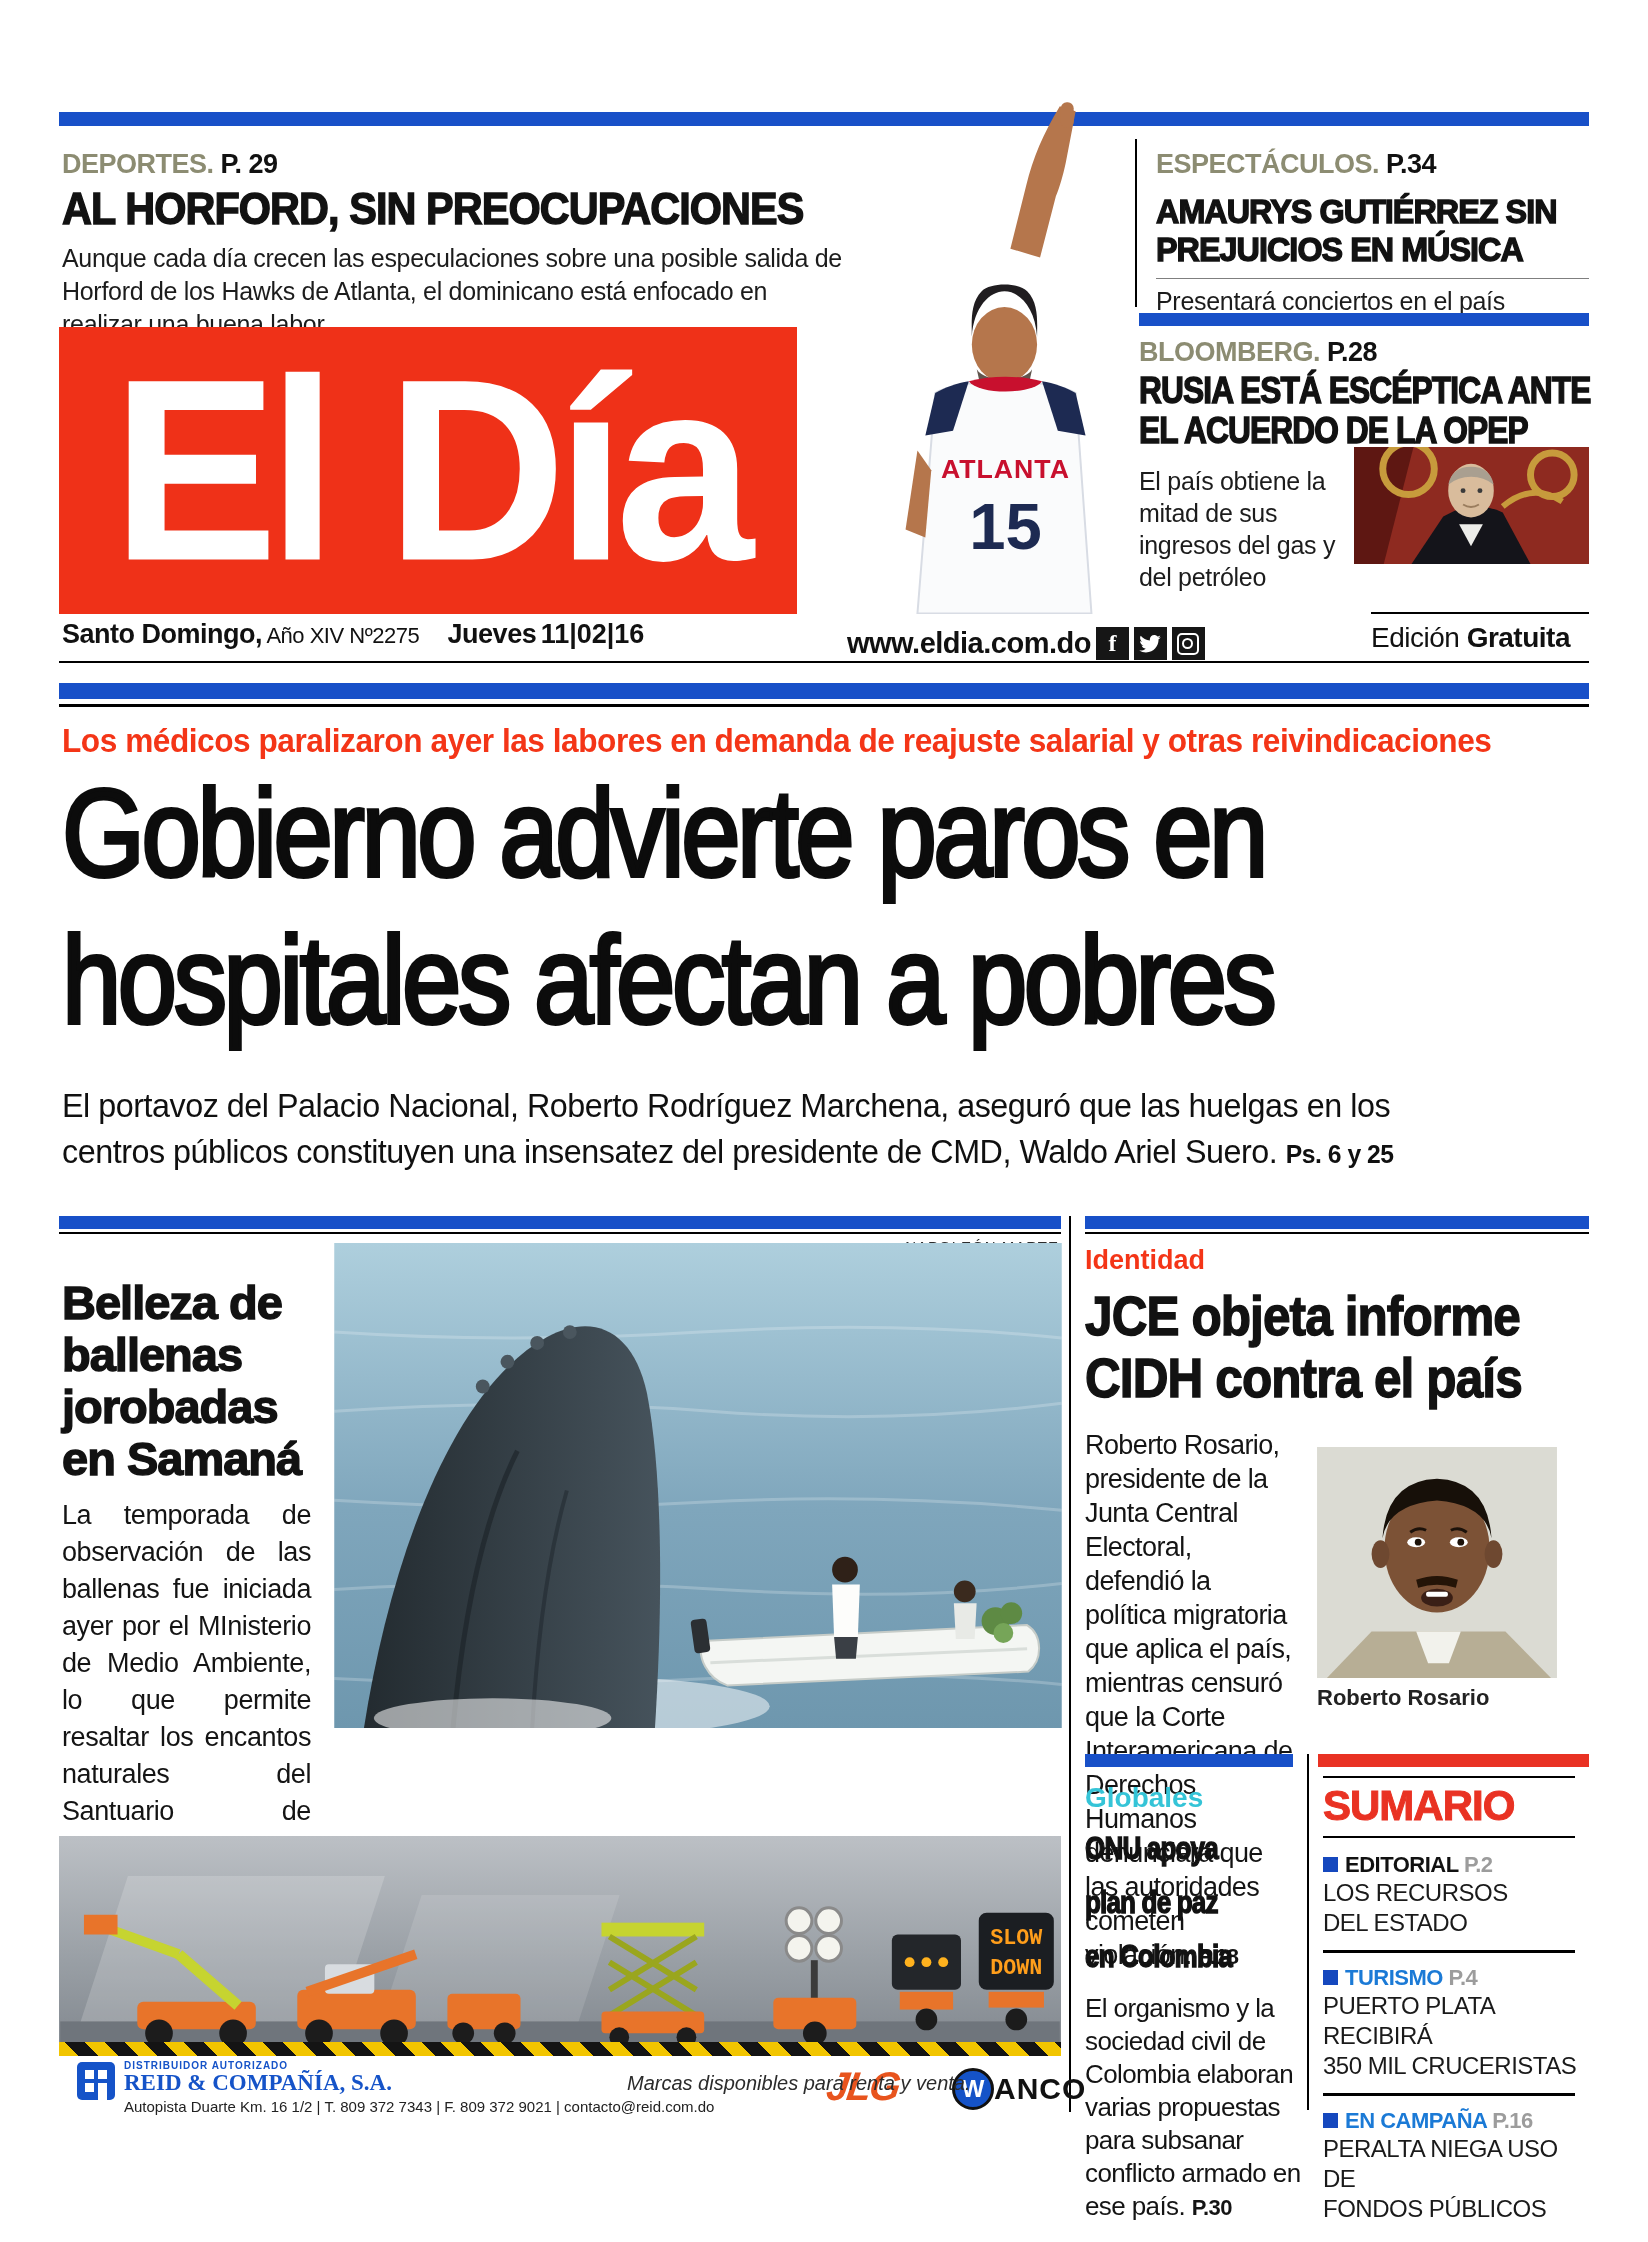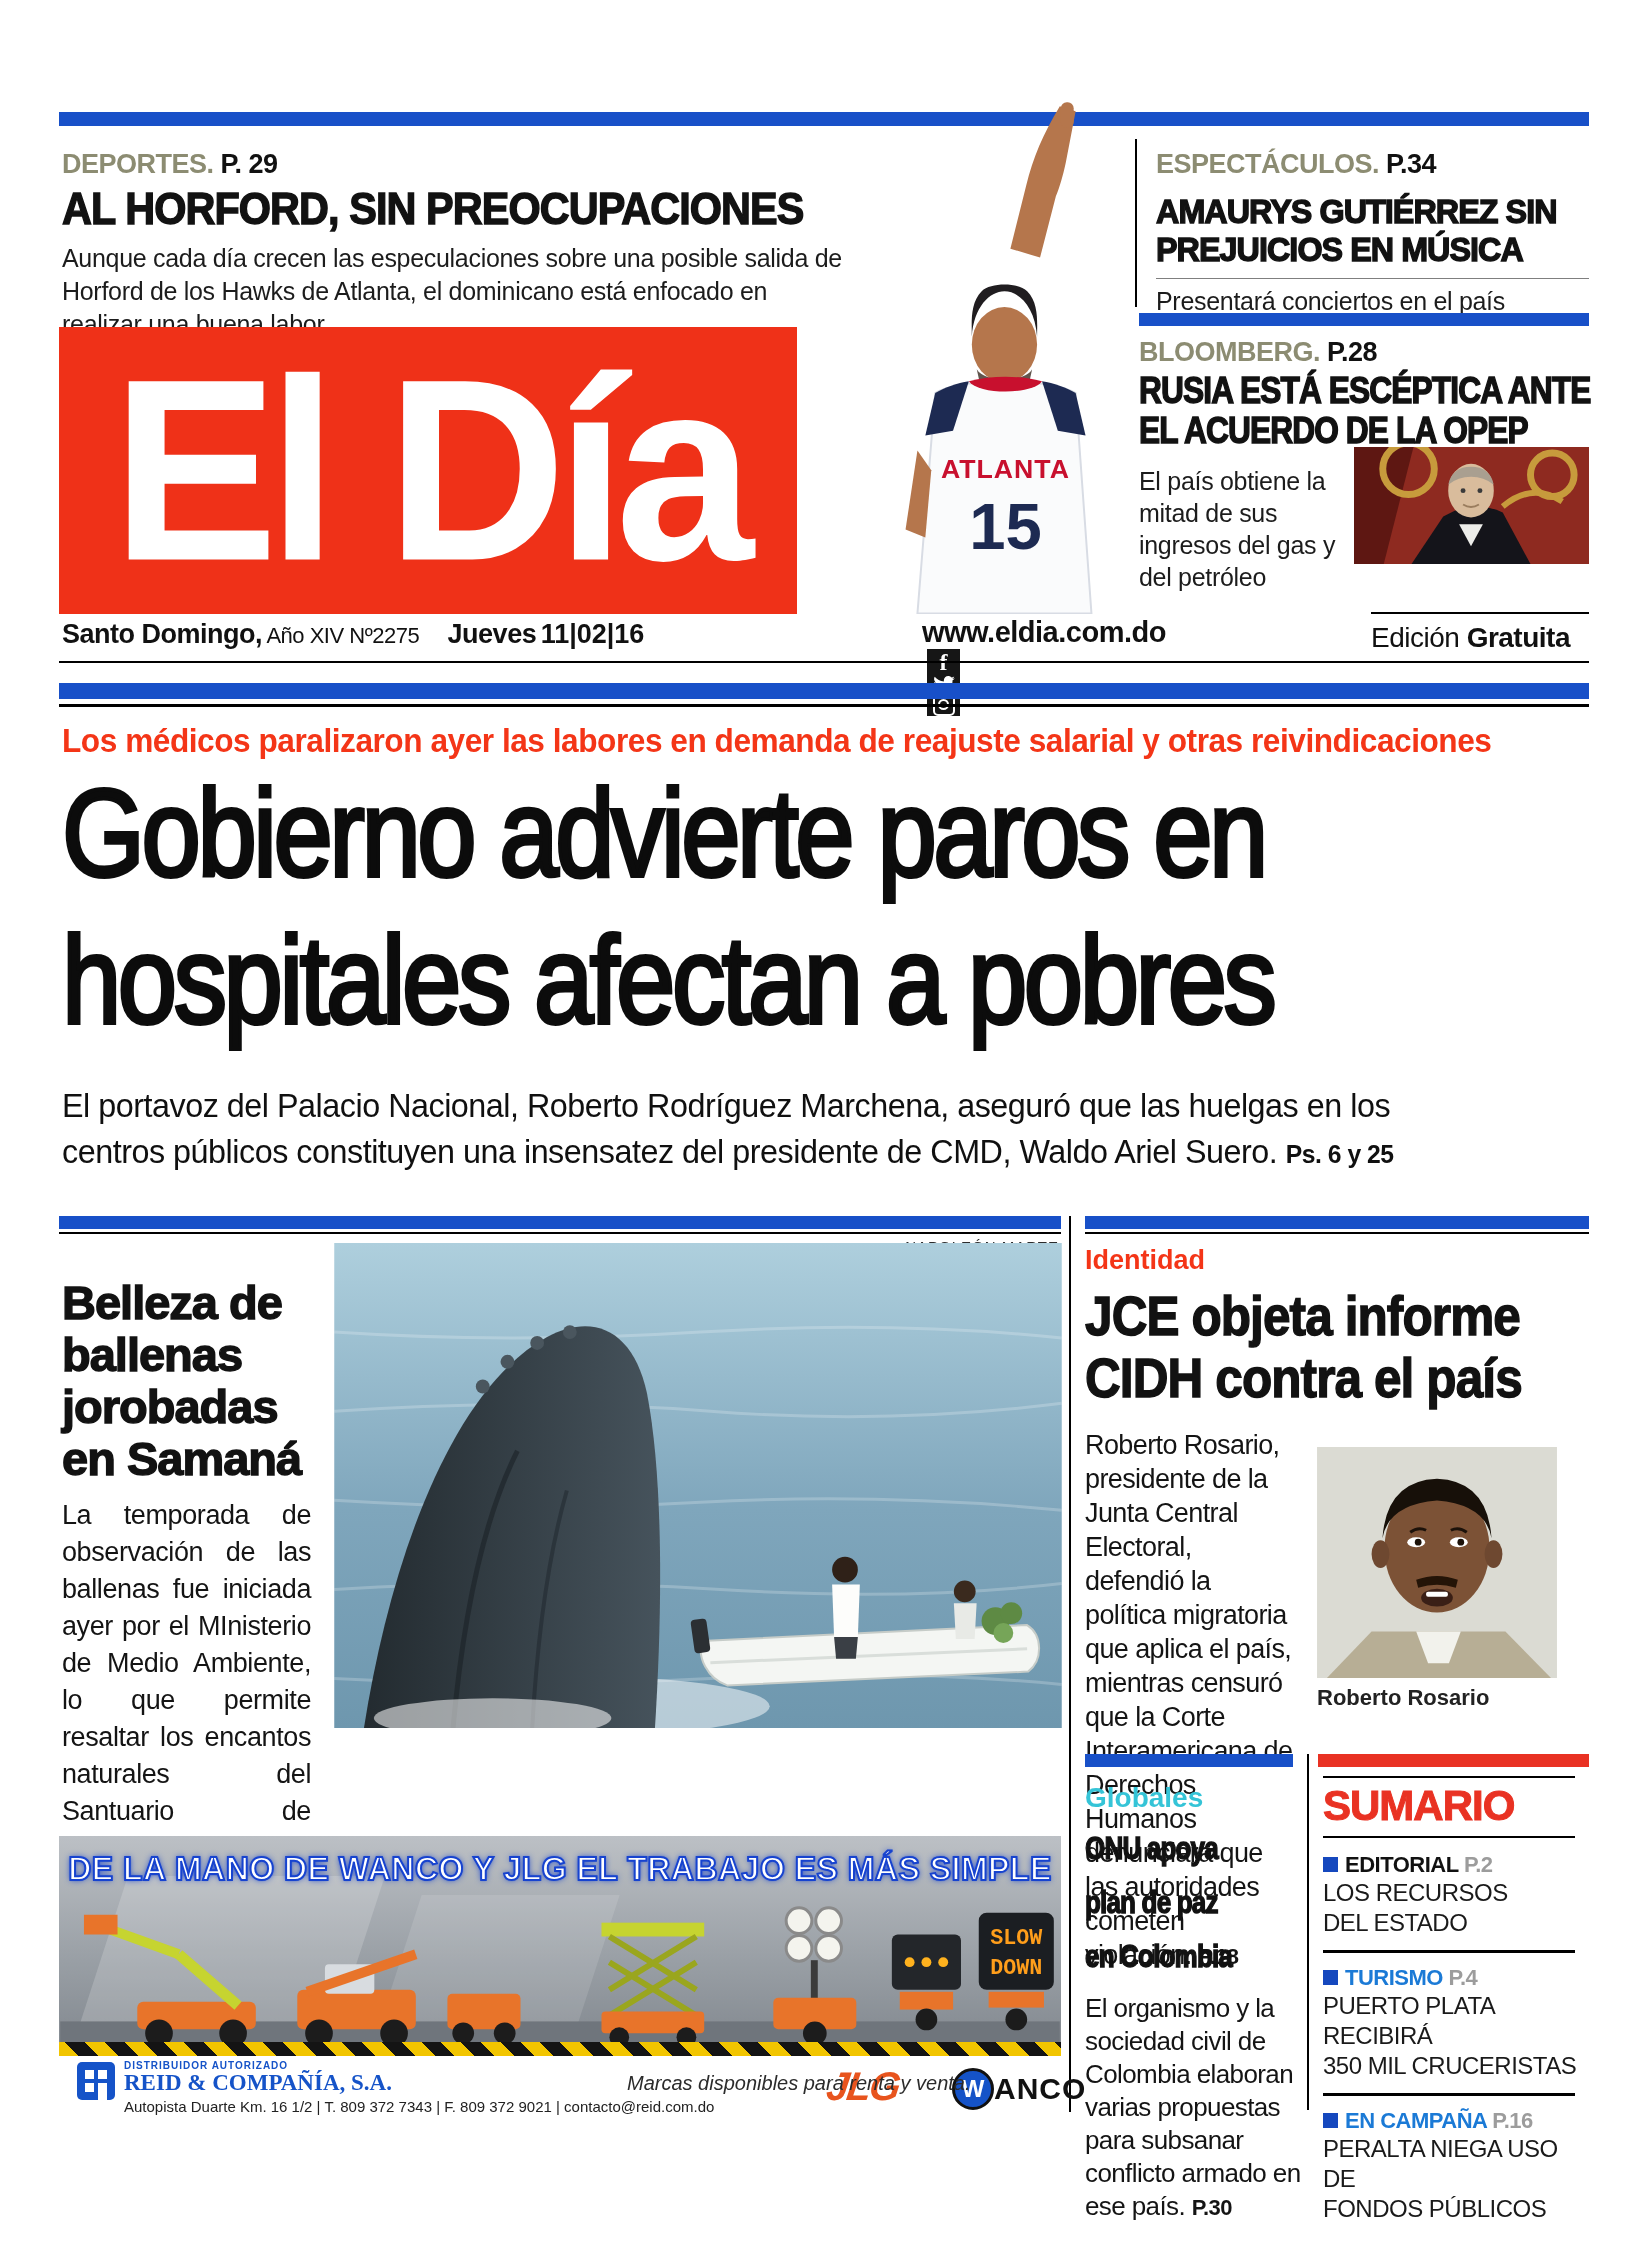--- a/index.html
+++ b/index.html
@@ -116,21 +116,21 @@
   <div class="abs" style="left:59px;top:327px;width:738px;height:287px;background:#EF3118;">
     <div style="font-weight:bold;color:#fff;font-size:249px;letter-spacing:-10px;line-height:287px;text-align:center;transform:scaleY(1.04);">El Día</div>
   </div>
 
   <div class="abs" style="left:62px;top:619px;width:1530px;height:42px;">
     <span style="font-size:27px;font-weight:bold;letter-spacing:-0.5px;">Santo Domingo,</span>
     <span style="font-size:22px;letter-spacing:-0.5px;">Año XIV Nº2275</span>
     <span style="font-size:27px;font-weight:bold;margin-left:24px;letter-spacing:-0.5px;">Jueves</span>
     <span style="font-size:27px;font-weight:bold;letter-spacing:0px;">11|02|16</span>
   </div>
-  <div class="abs" style="left:922px;top:616px;width:475px;height:44px;display:flex;align-items:flex-start;flex-direction:column;">
+  <div class="abs" style="left:847px;top:616px;width:475px;height:44px;display:flex;align-items:flex-end;">
     <span style="font-size:29px;font-weight:bold;letter-spacing:-0.5px;">www.eldia.com.do</span>
     <span class="soc" style="font-family:'Liberation Serif',serif;font-size:24px;">f</span>
     <span class="soc">
       <svg width="22" height="18" viewBox="0 0 24 20">
           <path fill="#fff" d="M24,2.4c-0.9,0.4-1.8,0.7-2.8,0.8c1-0.6,1.8-1.6,2.2-2.7c-1,0.6-2,1-3.1,1.2C19.4,0.6,18.1,0,16.7,0c-2.7,0-4.9,2.2-4.9,4.9c0,0.4,0,0.8,0.1,1.1C7.7,5.8,4.1,3.8,1.7,0.9C1.2,1.6,1,2.5,1,3.4c0,1.7,0.9,3.2,2.2,4.1C2.4,7.5,1.6,7.2,1,6.8v0.1c0,2.4,1.7,4.4,3.9,4.8c-0.4,0.1-0.8,0.2-1.3,0.2c-0.3,0-0.6,0-0.9-0.1c0.6,2,2.4,3.4,4.6,3.4c-1.7,1.3-3.8,2.1-6.1,2.1c-0.4,0-0.8,0-1.2-0.1C2.2,18.6,4.8,19.4,7.5,19.4c9.1,0,14-7.5,14-14c0-0.2,0-0.4,0-0.6C22.5,4.2,23.3,3.4,24,2.4z"></path>
         </svg>
     </span>
     <span class="soc">
       <span style="display:block;width:18px;height:18px;border:2.5px solid #fff;border-radius:5px;position:relative;">
         <span style="display:block;width:7px;height:7px;border:2.5px solid #fff;border-radius:50%;position:absolute;left:3px;top:3px;"></span>
@@ -307,23 +307,20 @@
           <div>PERALTA NIEGA USO DE</div>
           <div>FONDOS PÚBLICOS</div>
         </div>
     </div>
   </div>
 
   <div class="abs" style="left:59px;top:1836px;width:1002px;height:282px;">
     <div class="abs" style="left:0;top:0;width:1002px;height:220px;background:linear-gradient(180deg,#BCC0C5 0%,#9AA0A6 55%,#80868D 100%);overflow:hidden;">
       <div class="abs" style="left:40px;top:40px;width:257px;height:178px;background:#ffffff;opacity:0.18;transform:skewX(-18deg);"></div>
       <div class="abs" style="left:337px;top:59px;width:198px;height:158px;background:#ffffff;opacity:0.12;transform:skewX(-18deg);"></div>
-      <div class="abs adbanner nowrap" style="left:50%;top:14px;transform:translateX(-50%);">
-        <span class="sxc" style="transform:scaleX(.97);">DE LA MANO DE WANCO Y JLG EL TRABAJO ES MÁS SIMPLE</span>
-      </div>
       <svg class="abs" style="left:0;top:59px;" width="1002" height="160" viewBox="0 0 1012 162">
         <rect y="128" width="1012" height="34" fill="#6F757C"></rect>
 
         <g>
           <rect x="78" y="108" width="120" height="28" rx="6" fill="#E8742A"></rect>
           <circle cx="100" cy="140" r="14" fill="#1c1c1c"></circle>
             <circle cx="175" cy="140" r="14" fill="#1c1c1c"></circle>
           <path d="M180,112 L120,60" stroke="#C6D430" stroke-width="11"></path>
           <path d="M120,60 L48,34" stroke="#C6D430" stroke-width="10"></path>
           <rect x="24" y="20" width="34" height="20" fill="#E8742A"></rect>

